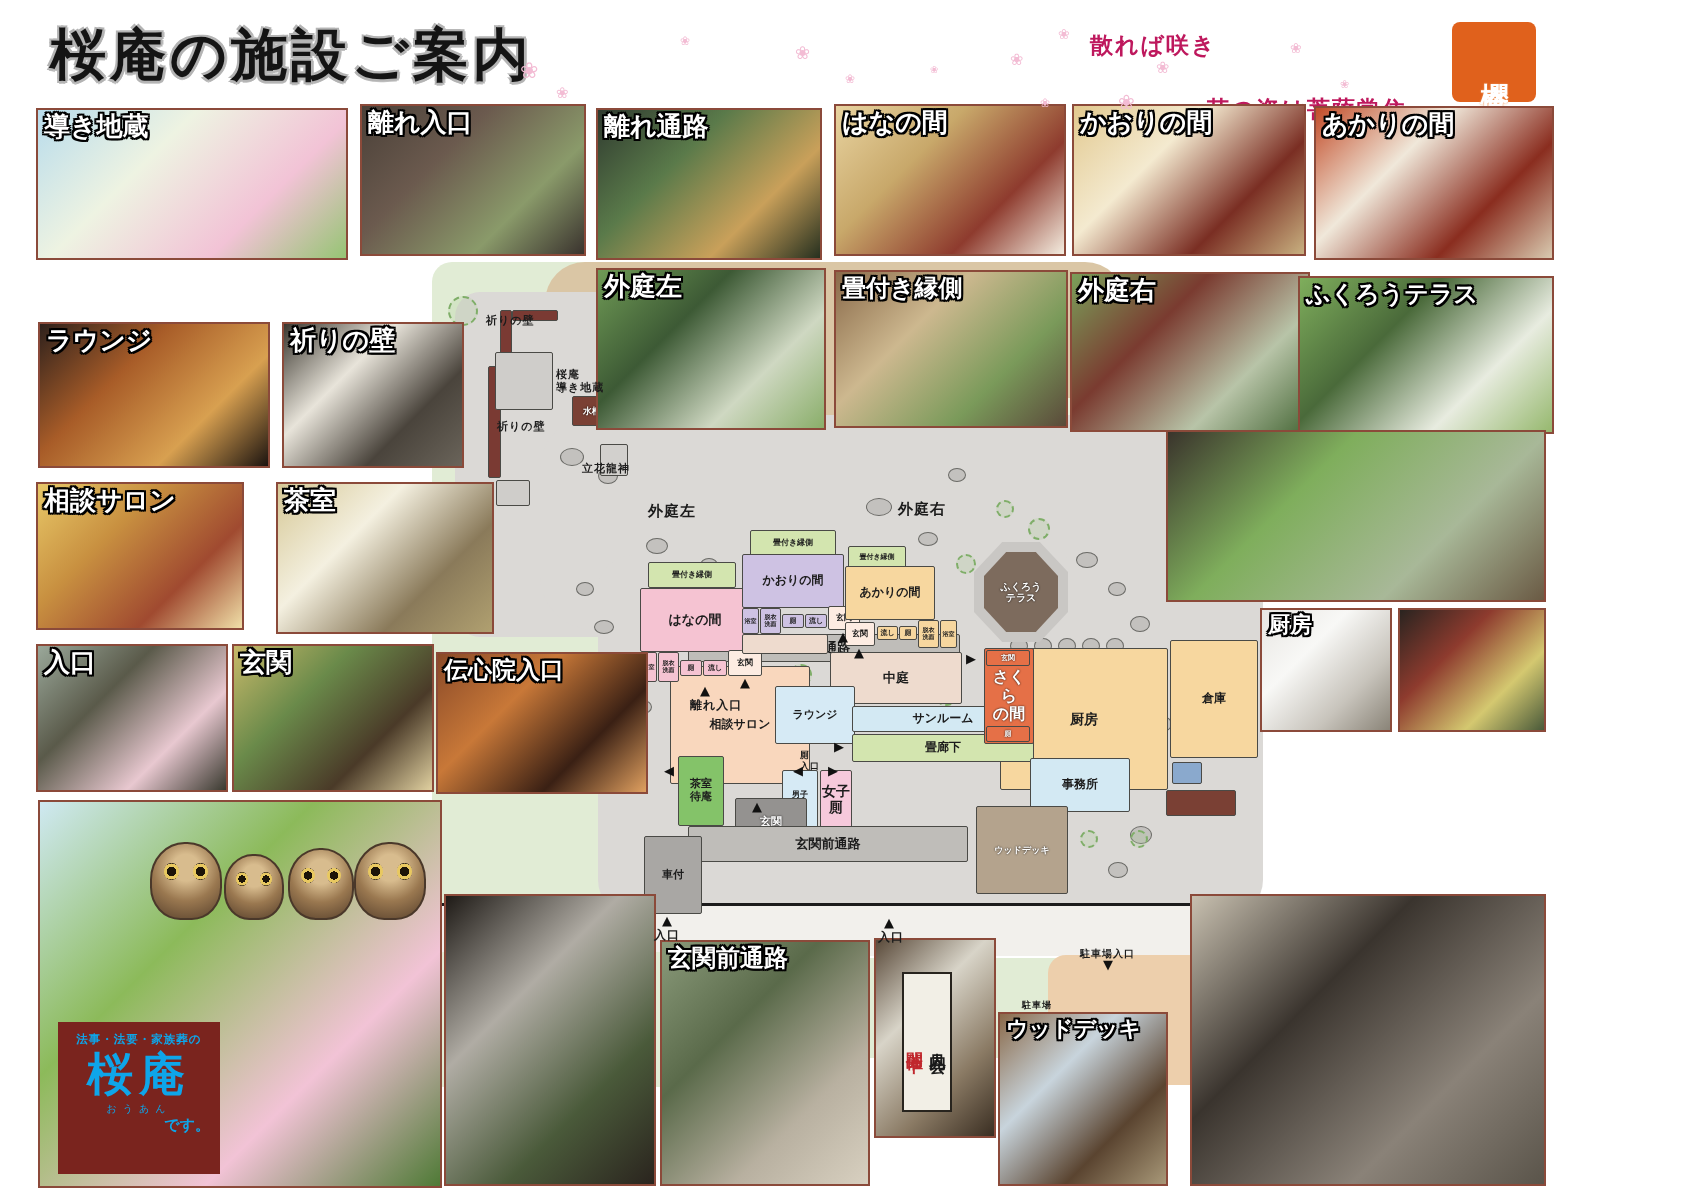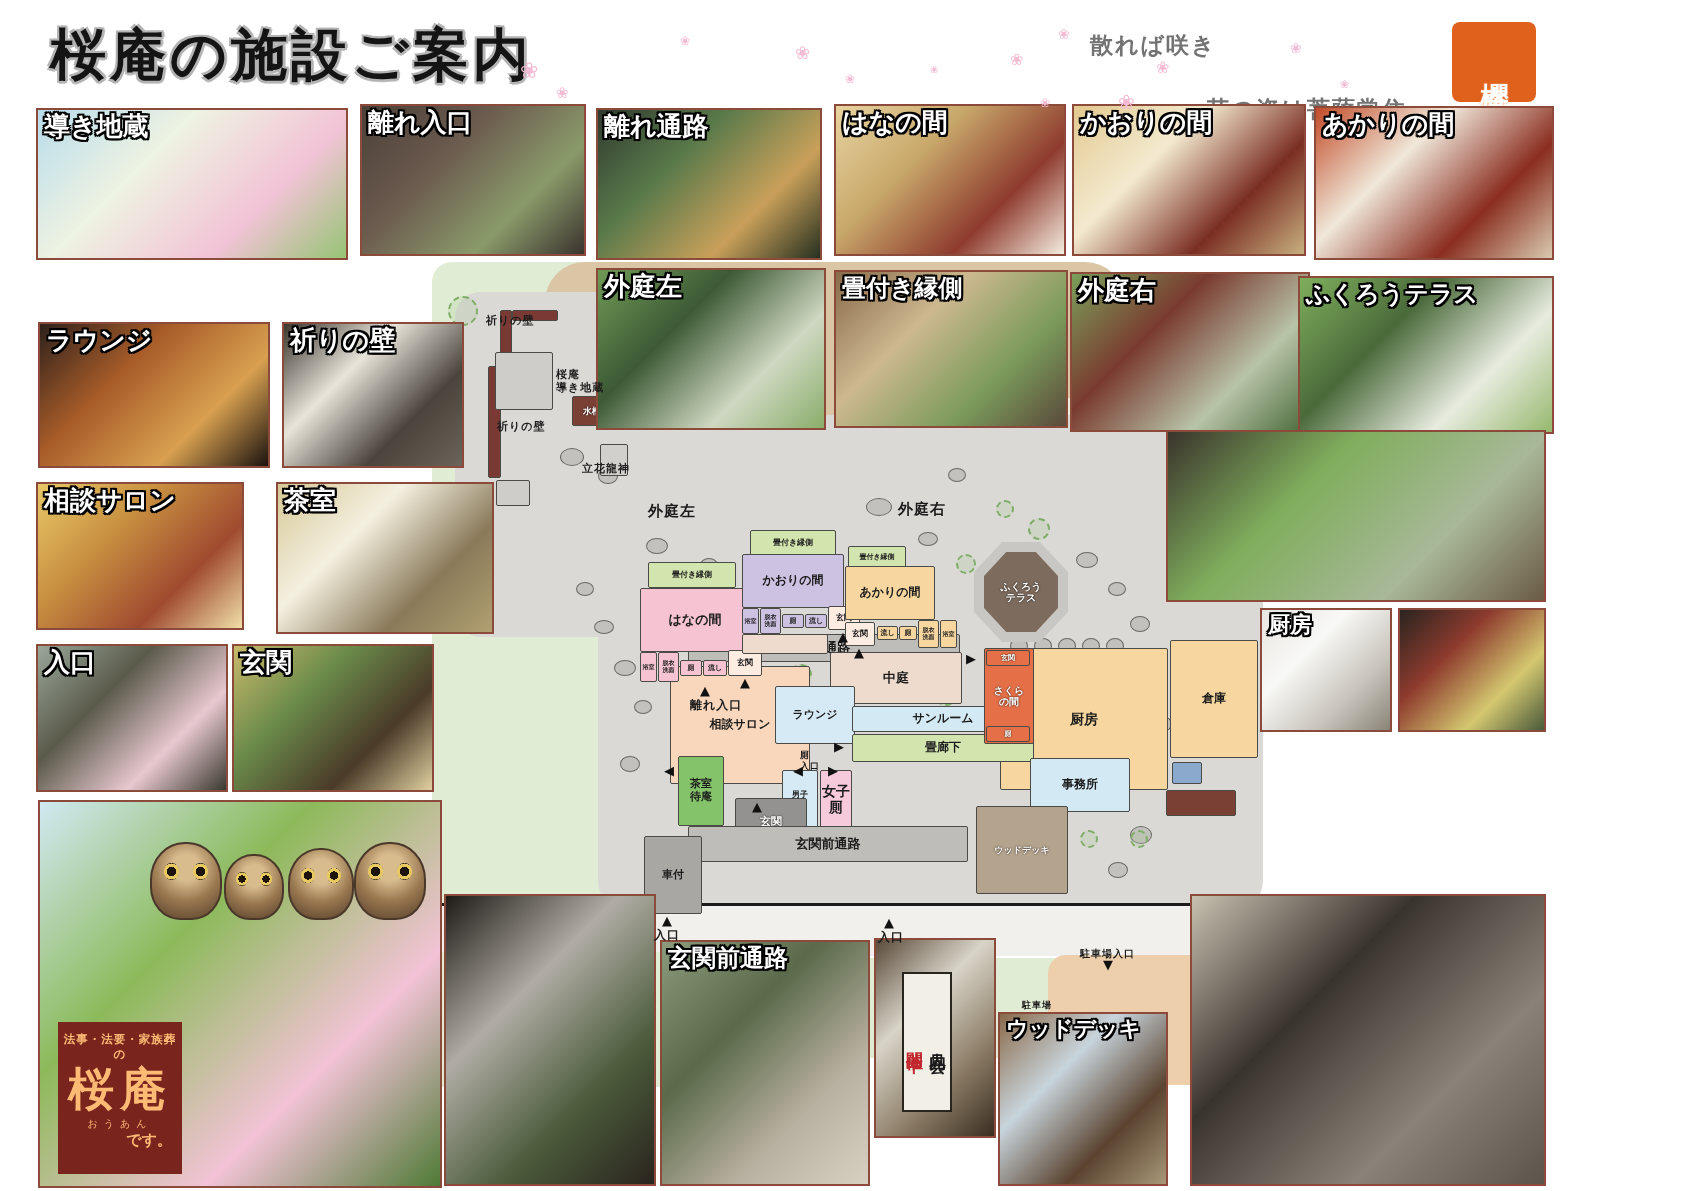--- a/index.html
+++ b/index.html
@@ -3,21 +3,21 @@
 <meta charset="utf-8">
 <style>
   html,body{margin:0;padding:0;background:#888;}
   #canvas{position:relative;width:1686px;height:1191px;background:#ffffff;overflow:hidden;
           font-family:"DejaVu Serif","Liberation Serif",serif;margin:0 auto;}
   
   .page-title{position:absolute;left:50px;top:18px;font-size:56px;font-weight:bold;color:#141414;
     letter-spacing:4px;
     text-shadow:-2px -2px 0 #b4b4b4,2px -2px 0 #b4b4b4,-2px 2px 0 #b4b4b4,2px 2px 0 #b4b4b4,
                  0 3px 0 #c2c2c2,3px 0 0 #c2c2c2;}
-  .poem{position:absolute;color:#737373;font-weight:bold;font-size:23px;letter-spacing:2px;
+  .poem{position:absolute;color:#be185d;font-weight:bold;font-size:23px;letter-spacing:2px;
         font-family:"DejaVu Sans","Liberation Sans",sans-serif;}
   .seal{position:absolute;left:1452px;top:22px;width:84px;height:80px;background:#e0611c;
         border-radius:8px;display:flex;align-items:center;justify-content:center;
         box-shadow:inset 0 0 0 3px #e8archive;} 
   .seal-inner{writing-mode:vertical-rl;color:#fff;font-size:28px;font-weight:bold;letter-spacing:2px;
         text-shadow:0 0 2px #f4a46a;}
   .petal{position:absolute;color:#f3bcd4;z-index:1;}
   
   .photo{position:absolute;border:2px solid #8b4a3a;box-sizing:border-box;}
   .plabel{position:absolute;left:6px;top:2px;color:#fff;font-weight:bold;line-height:1.15;
@@ -34,22 +34,22 @@
           background-size:26px 20px;}
   .octagon{clip-path:polygon(30% 0,70% 0,100% 30%,100% 70%,70% 100%,30% 100%,0 70%,0 30%);border:none;}
   .shrine{background-image:repeating-linear-gradient(180deg,#8a8884 0 4px,#d6d4d0 4px 11px);}
   .mlabel{position:absolute;font-weight:bold;color:#1c1c1c;white-space:pre-line;line-height:1.2;
           letter-spacing:1px;z-index:4;}
   .marker{position:absolute;color:#111;z-index:5;font-size:13px;line-height:1;
           font-family:"DejaVu Sans",sans-serif;}
   .stone{position:absolute;background:#c3c1be;border:1px solid #6a6a66;border-radius:50%;}
   .bush{position:absolute;border:2px dashed #7fae68;border-radius:50%;background:rgba(170,205,150,.25);}
   
-  .logo-box{position:absolute;left:58px;top:1022px;width:124px;height:152px;background:#7a241e;
-    z-index:10;color:#fdba74;text-align:center;padding-top:10px;box-sizing:border-box;}
+  .logo-box{position:absolute;left:58px;top:1022px;width:162px;height:152px;background:#7a241e;
+    z-index:10;color:#0ea5e9;text-align:center;padding-top:10px;box-sizing:border-box;}
   .logo-tag{font-size:11.5px;font-weight:bold;letter-spacing:1px;}
   .logo-name{font-size:46px;font-weight:bold;letter-spacing:6px;line-height:1.2;
     font-family:"DejaVu Serif",serif;}
   .logo-kana{font-size:10px;letter-spacing:6px;}
   .logo-suffix{font-size:15px;font-weight:bold;text-align:right;padding-right:10px;}
   .sign-box{position:absolute;left:902px;top:972px;width:46px;height:136px;background:#f2efe6;
     border:2px solid #28241e;z-index:10;display:flex;flex-direction:column;align-items:center;
     justify-content:center;writing-mode:vertical-rl;font-weight:bold;}
   .sign-black{color:#1a1a1a;font-size:17px;letter-spacing:2px;}
   .sign-red{color:#c0272d;font-size:17px;letter-spacing:2px;}
@@ -173,21 +173,21 @@
     <div class="room" style="left: 852px; top: 706px; width: 182px; height: 26px; background: rgb(211, 233, 243);">
       <span class="rlabel" style="font-size: 12px;">サンルーム</span>
     </div>
     <div class="room" style="left: 852px; top: 734px; width: 182px; height: 28px; background: rgb(211, 229, 175);">
       <span class="rlabel" style="font-size: 12px;">畳廊下</span>
     </div>
     <div class="room" style="left: 1030px; top: 758px; width: 100px; height: 54px; background: rgb(211, 233, 243);">
       <span class="rlabel" style="font-size: 12px;">事務所</span>
     </div>
     <div class="room" style="left: 984px; top: 648px; width: 50px; height: 96px; background: rgb(229, 112, 71);">
-      <span class="rlabel" style="font-size: 10px; color: rgb(255, 255, 255); text-shadow: rgb(0, 0, 0) 0px 0px 2px;">さくら
+      <span class="rlabel" style="font-size: 16px; color: rgb(255, 255, 255); text-shadow: rgb(0, 0, 0) 0px 0px 2px;">さくら
 の間</span>
     </div>
     <div class="room" style="left: 986px; top: 650px; width: 44px; height: 16px; background: rgb(229, 112, 71);">
       <span class="rlabel" style="font-size: 7px; color: rgb(255, 255, 255); text-shadow: rgb(0, 0, 0) 0px 0px 2px;">玄関</span>
     </div>
     <div class="room" style="left: 986px; top: 726px; width: 44px; height: 16px; background: rgb(229, 112, 71);">
       <span class="rlabel" style="font-size: 7px; color: rgb(255, 255, 255); text-shadow: rgb(0, 0, 0) 0px 0px 2px;">厠</span>
     </div>
     <div class="room tatami" style="left: 648px; top: 562px; width: 88px; height: 26px; background: rgb(211, 229, 175);">
       <span class="rlabel" style="font-size: 8px;">畳付き縁側</span>
@@ -355,20 +355,23 @@
     </div>
     <div class="photo" style="left: 276px; top: 482px; width: 218px; height: 152px; background: linear-gradient(135deg, rgb(214, 200, 150) 0%, rgb(244, 240, 224) 35%, rgb(138, 122, 90) 70%, rgb(176, 160, 112) 100%);">
       <span class="plabel" style="font-size: 26px;">茶室</span>
     </div>
     <div class="photo" style="left: 36px; top: 644px; width: 192px; height: 148px; background: linear-gradient(135deg, rgb(154, 168, 154) 0%, rgb(90, 90, 74) 35%, rgb(232, 200, 208) 70%, rgb(58, 58, 48) 100%);">
       <span class="plabel" style="font-size: 26px;">入口</span>
     </div>
     <div class="photo" style="left: 232px; top: 644px; width: 202px; height: 148px; background: linear-gradient(135deg, rgb(200, 185, 106) 0%, rgb(106, 138, 74) 35%, rgb(74, 58, 40) 70%, rgb(224, 208, 160) 100%);">
       <span class="plabel" style="font-size: 26px;">玄関</span>
     </div>
+    <div class="photo" style="left: 436px; top: 652px; width: 212px; height: 142px; background: linear-gradient(135deg, rgb(138, 74, 40) 0%, rgb(200, 120, 56) 35%, rgb(58, 32, 20) 70%, rgb(224, 160, 96) 100%);">
+      <span class="plabel" style="font-size: 24px;">伝心院入口</span>
+    </div>
     <div class="photo" style="left: 38px; top: 800px; width: 404px; height: 388px; background: linear-gradient(135deg, rgb(207, 233, 242) 0%, rgb(140, 186, 90) 35%, rgb(242, 195, 214) 70%, rgb(79, 122, 54) 100%);"></div>
     <div class="photo" style="left: 444px; top: 894px; width: 212px; height: 292px; background: linear-gradient(135deg, rgb(30, 26, 22) 0%, rgb(176, 172, 164) 35%, rgb(74, 90, 58) 70%, rgb(42, 36, 30) 100%);"></div>
     <div class="photo" style="left: 660px; top: 940px; width: 210px; height: 246px; background: linear-gradient(135deg, rgb(138, 154, 122) 0%, rgb(90, 106, 74) 35%, rgb(184, 176, 160) 70%, rgb(216, 208, 192) 100%);">
       <span class="plabel" style="font-size: 24px;">玄関前通路</span>
     </div>
     <div class="photo" style="left: 874px; top: 938px; width: 122px; height: 200px; background: linear-gradient(135deg, rgb(90, 74, 58) 0%, rgb(216, 212, 200) 35%, rgb(138, 122, 100) 70%, rgb(58, 46, 34) 100%);"></div>
     <div class="photo" style="left: 998px; top: 1012px; width: 170px; height: 174px; background: linear-gradient(135deg, rgb(138, 106, 74) 0%, rgb(200, 212, 220) 35%, rgb(90, 68, 48) 70%, rgb(168, 152, 120) 100%);">
       <span class="plabel" style="font-size: 22px;">ウッドデッキ</span>
     </div>
     <div class="photo" style="left: 1166px; top: 430px; width: 380px; height: 172px; background: linear-gradient(135deg, rgb(58, 52, 44) 0%, rgb(127, 174, 92) 35%, rgb(168, 184, 152) 70%, rgb(106, 90, 68) 100%);"></div>

